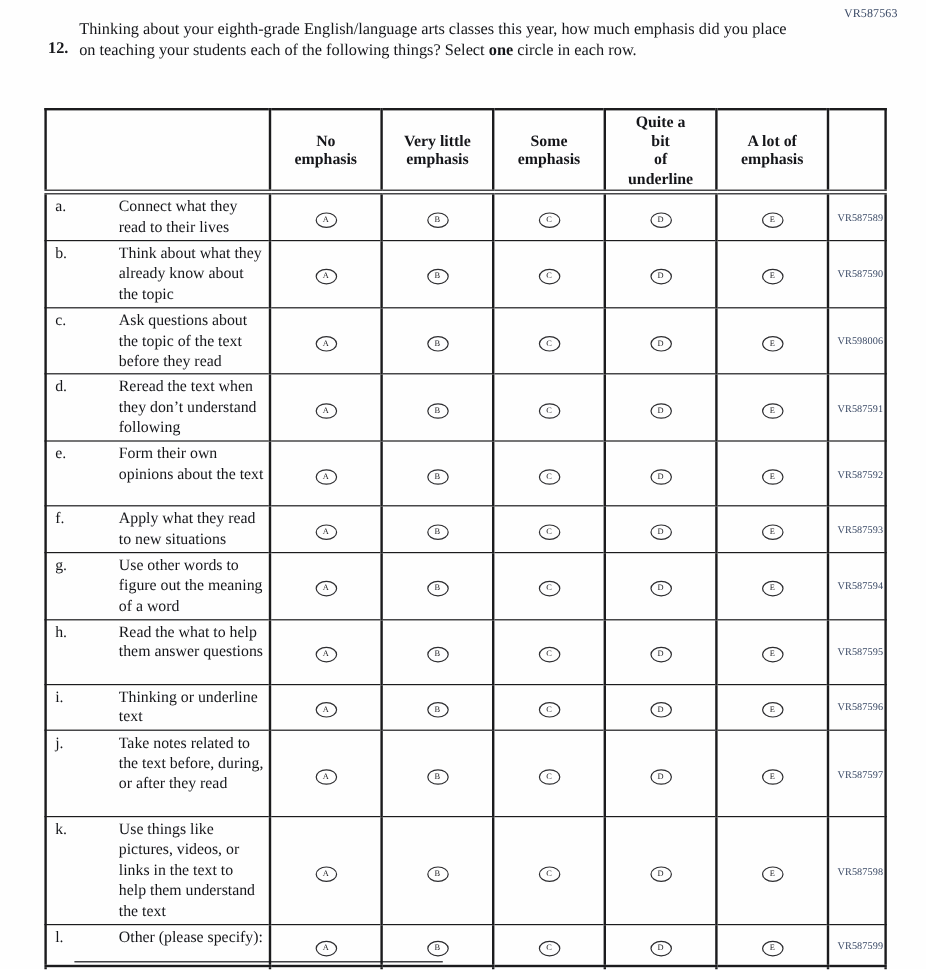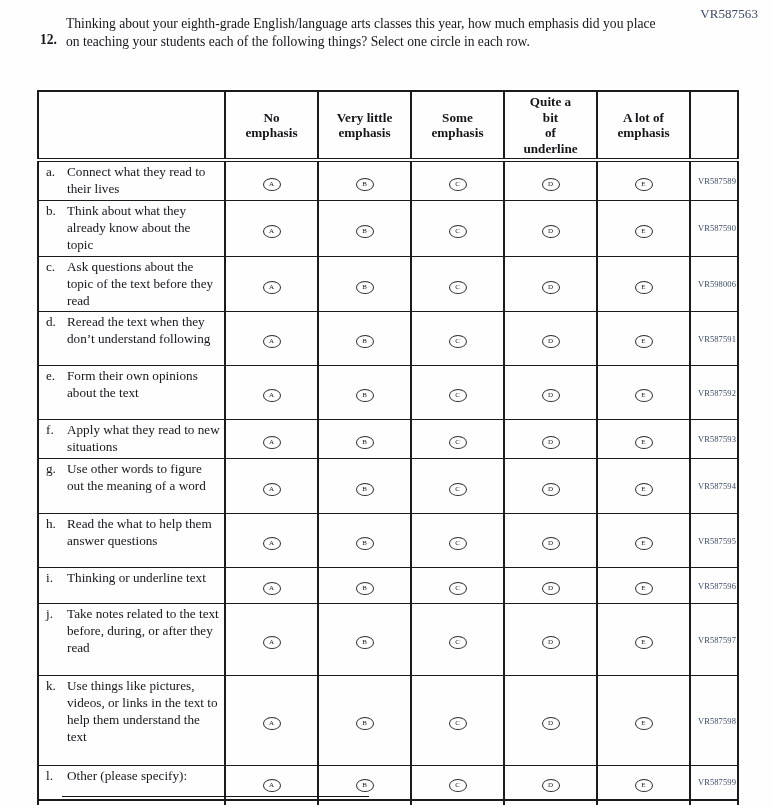--- a/index.html
+++ b/index.html
@@ -6,29 +6,29 @@
     --ink:#15161a;
     --border:#1b1b1d;
     --code:#3b4a66;
   }
   html,body{margin:0;padding:0;background:#ffffff;}
   .page{
     position:relative;width:772px;height:808px;background:#fefefe;
     overflow:hidden;font-family:"Liberation Serif","DejaVu Serif",serif;color:var(--ink);
   }
   .page-code{
-    position:absolute;top:6px;right:14px;font-size:13px;letter-spacing:.1px;color:var(--code);
+    position:absolute;top:6px;right:24px;font-size:10px;letter-spacing:.1px;color:var(--code);
   }
   .question{
     position:absolute;left:40px;top:15px;width:622px;display:flex;
     font-size:13.6px;line-height:1.33;
   }
   .q-num{font-weight:bold;width:26px;flex:none;margin-top:16px;}
   .q-text{flex:1;}
-  .q-bold{font-weight:normal;}
+  .q-bold{font-weight:bold;}
   table.survey{
     position:absolute;left:37px;top:90px;width:700px;
     border-collapse:collapse;table-layout:fixed;
     border-top:2.5px solid var(--border);
     border-left:2.5px solid var(--border);
     border-right:2.5px solid var(--border);
     border-bottom:none;
   }
   thead tr{height:40px;}
   thead th{
@@ -40,21 +40,21 @@
   tbody td{border-top:1.2px solid var(--border);}
   tbody tr.last-row td{border-bottom:2.5px solid var(--border);}
   tbody tr.cutoff{height:4px;}
   tbody tr.cutoff td{border-top:none;}
   td.stub-cell{
     position:relative;vertical-align:top;padding:2px 4px 2px 7px;
     font-size:13.2px;line-height:1.28;
   }
   .stub-flex{display:flex;}
   .row-letter{width:21px;flex:none;}
-  .row-text{flex:1;}
+  .row-text{flex:1;margin-left:32px;}
   td.opt-cell{text-align:center;vertical-align:middle;}
   td.code-cell{
     text-align:right;vertical-align:middle;
     font-size:8.5px;color:var(--code);letter-spacing:.1px;padding:0 1px;
   }
   .bubble{
     display:inline-flex;align-items:center;justify-content:center;
     width:16px;height:11px;border:1.1px solid #2d2d30;border-radius:50%;
     font-size:7px;line-height:1;color:#1c1c1f;background:transparent;
   }

